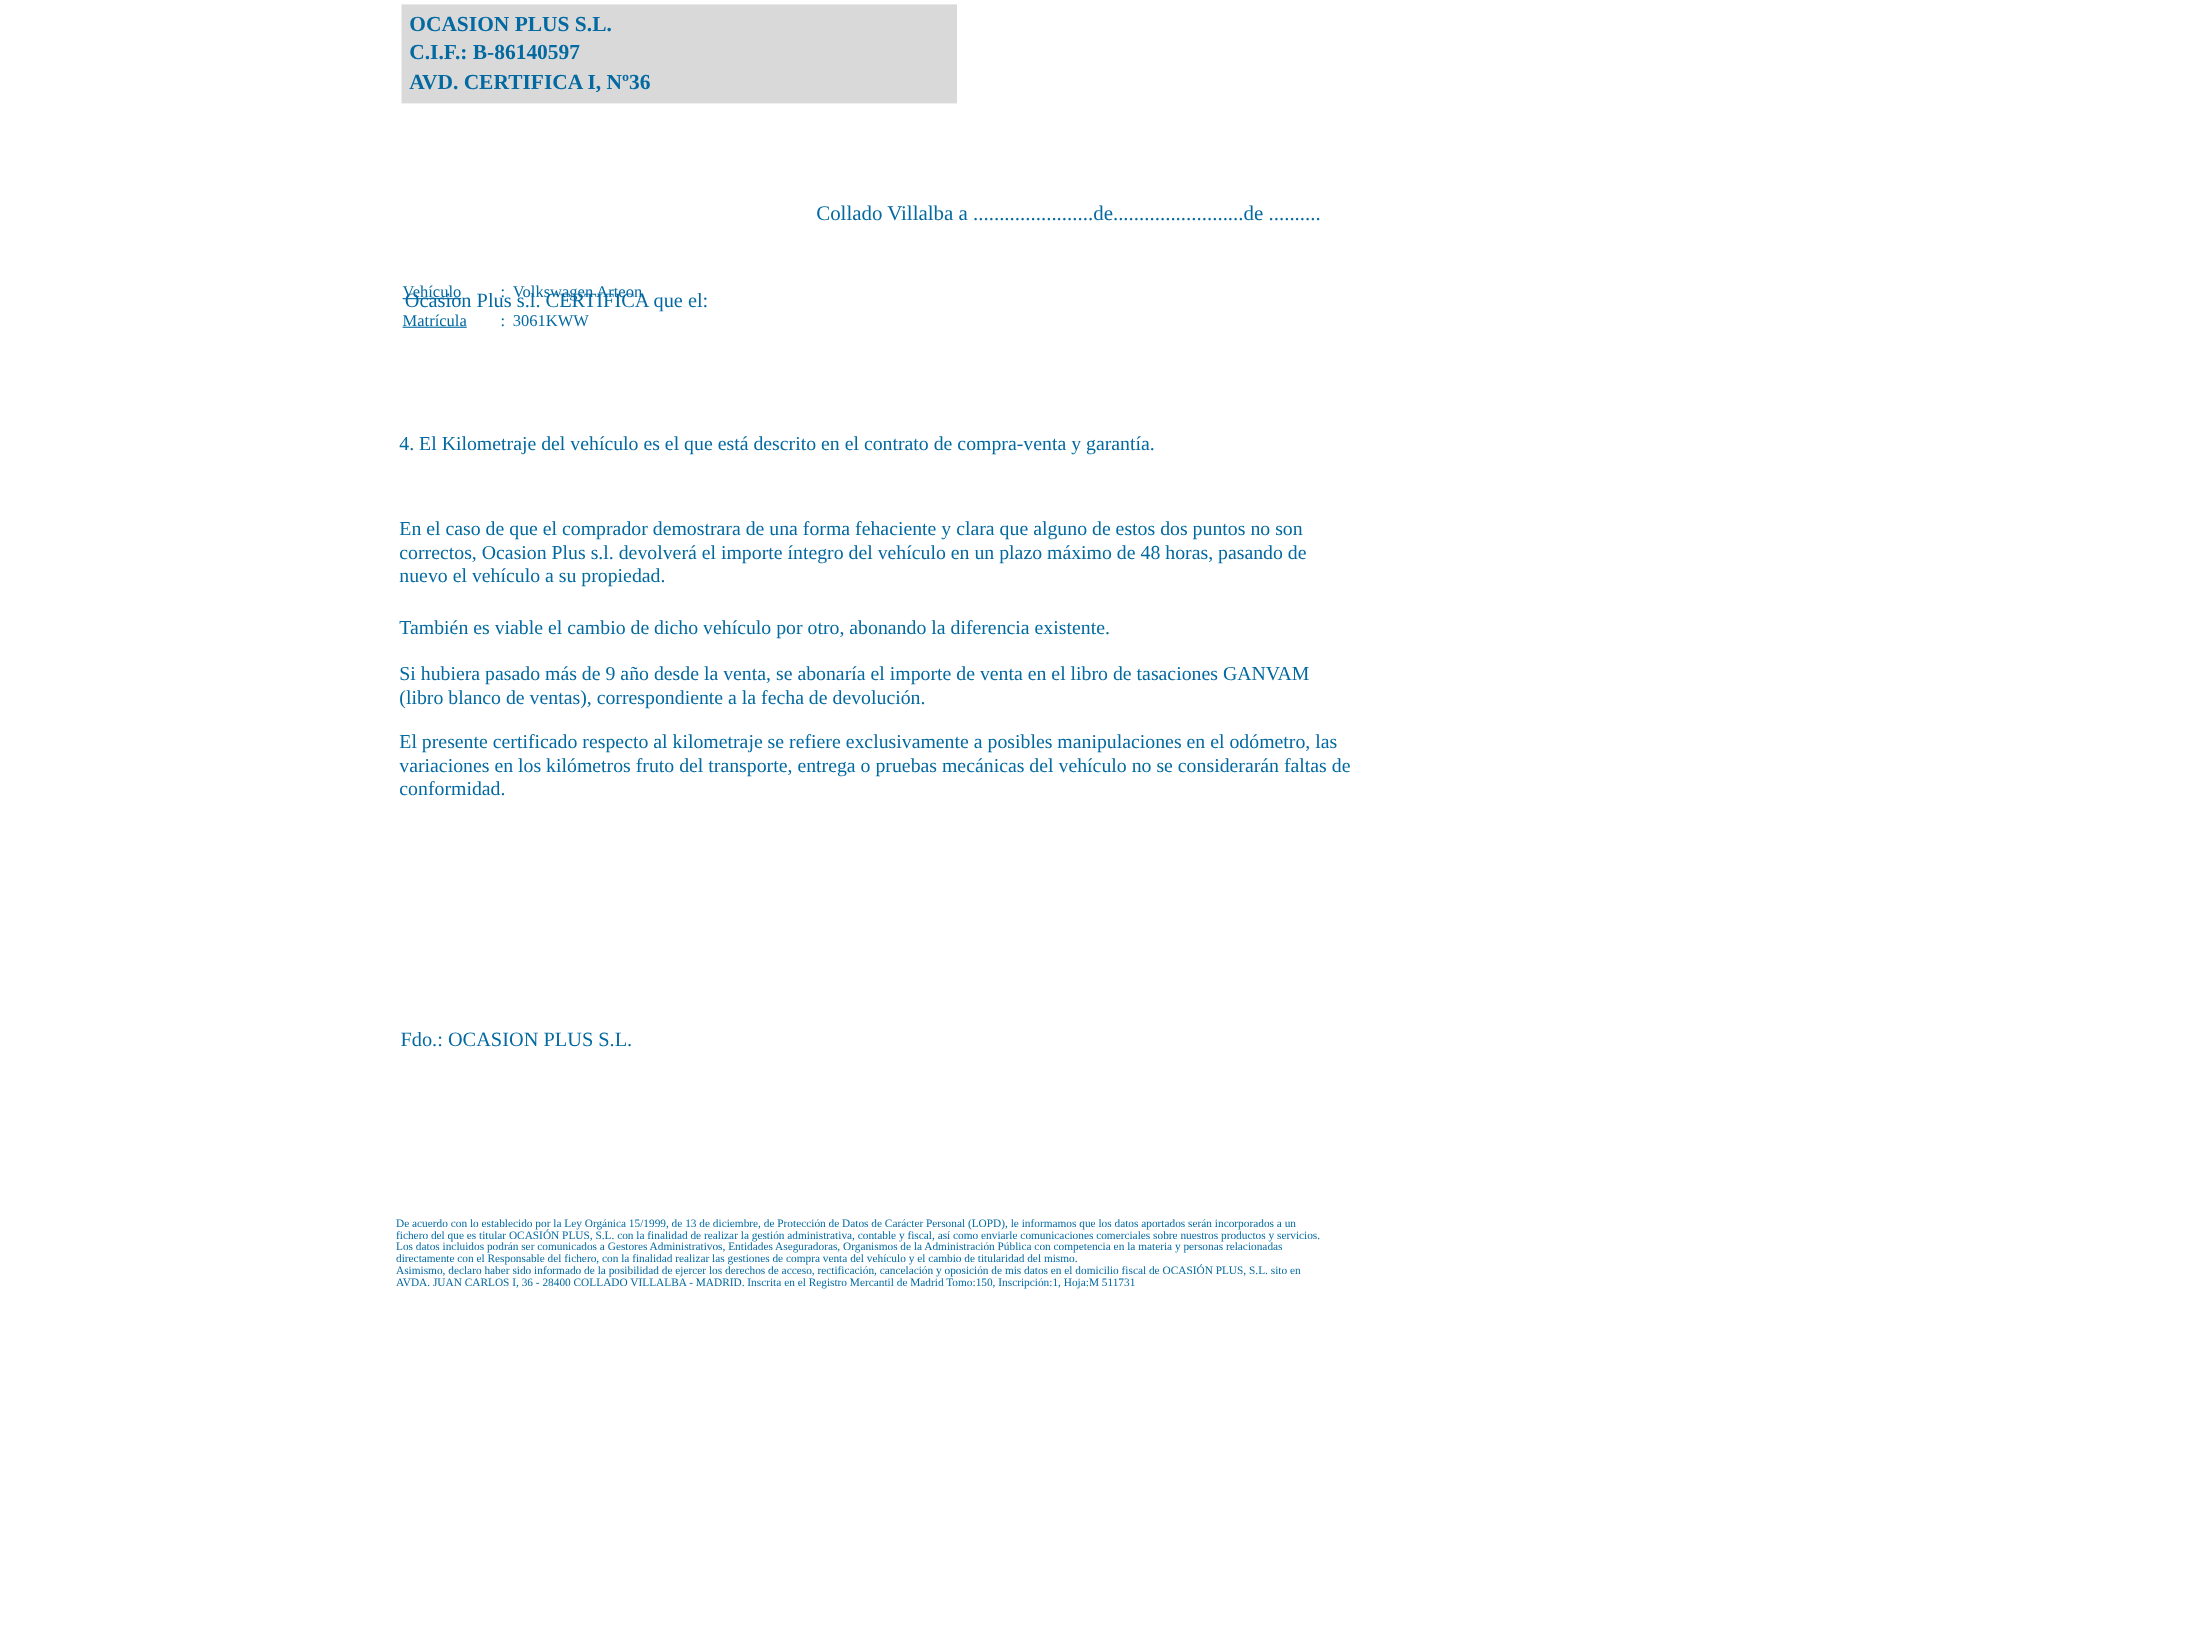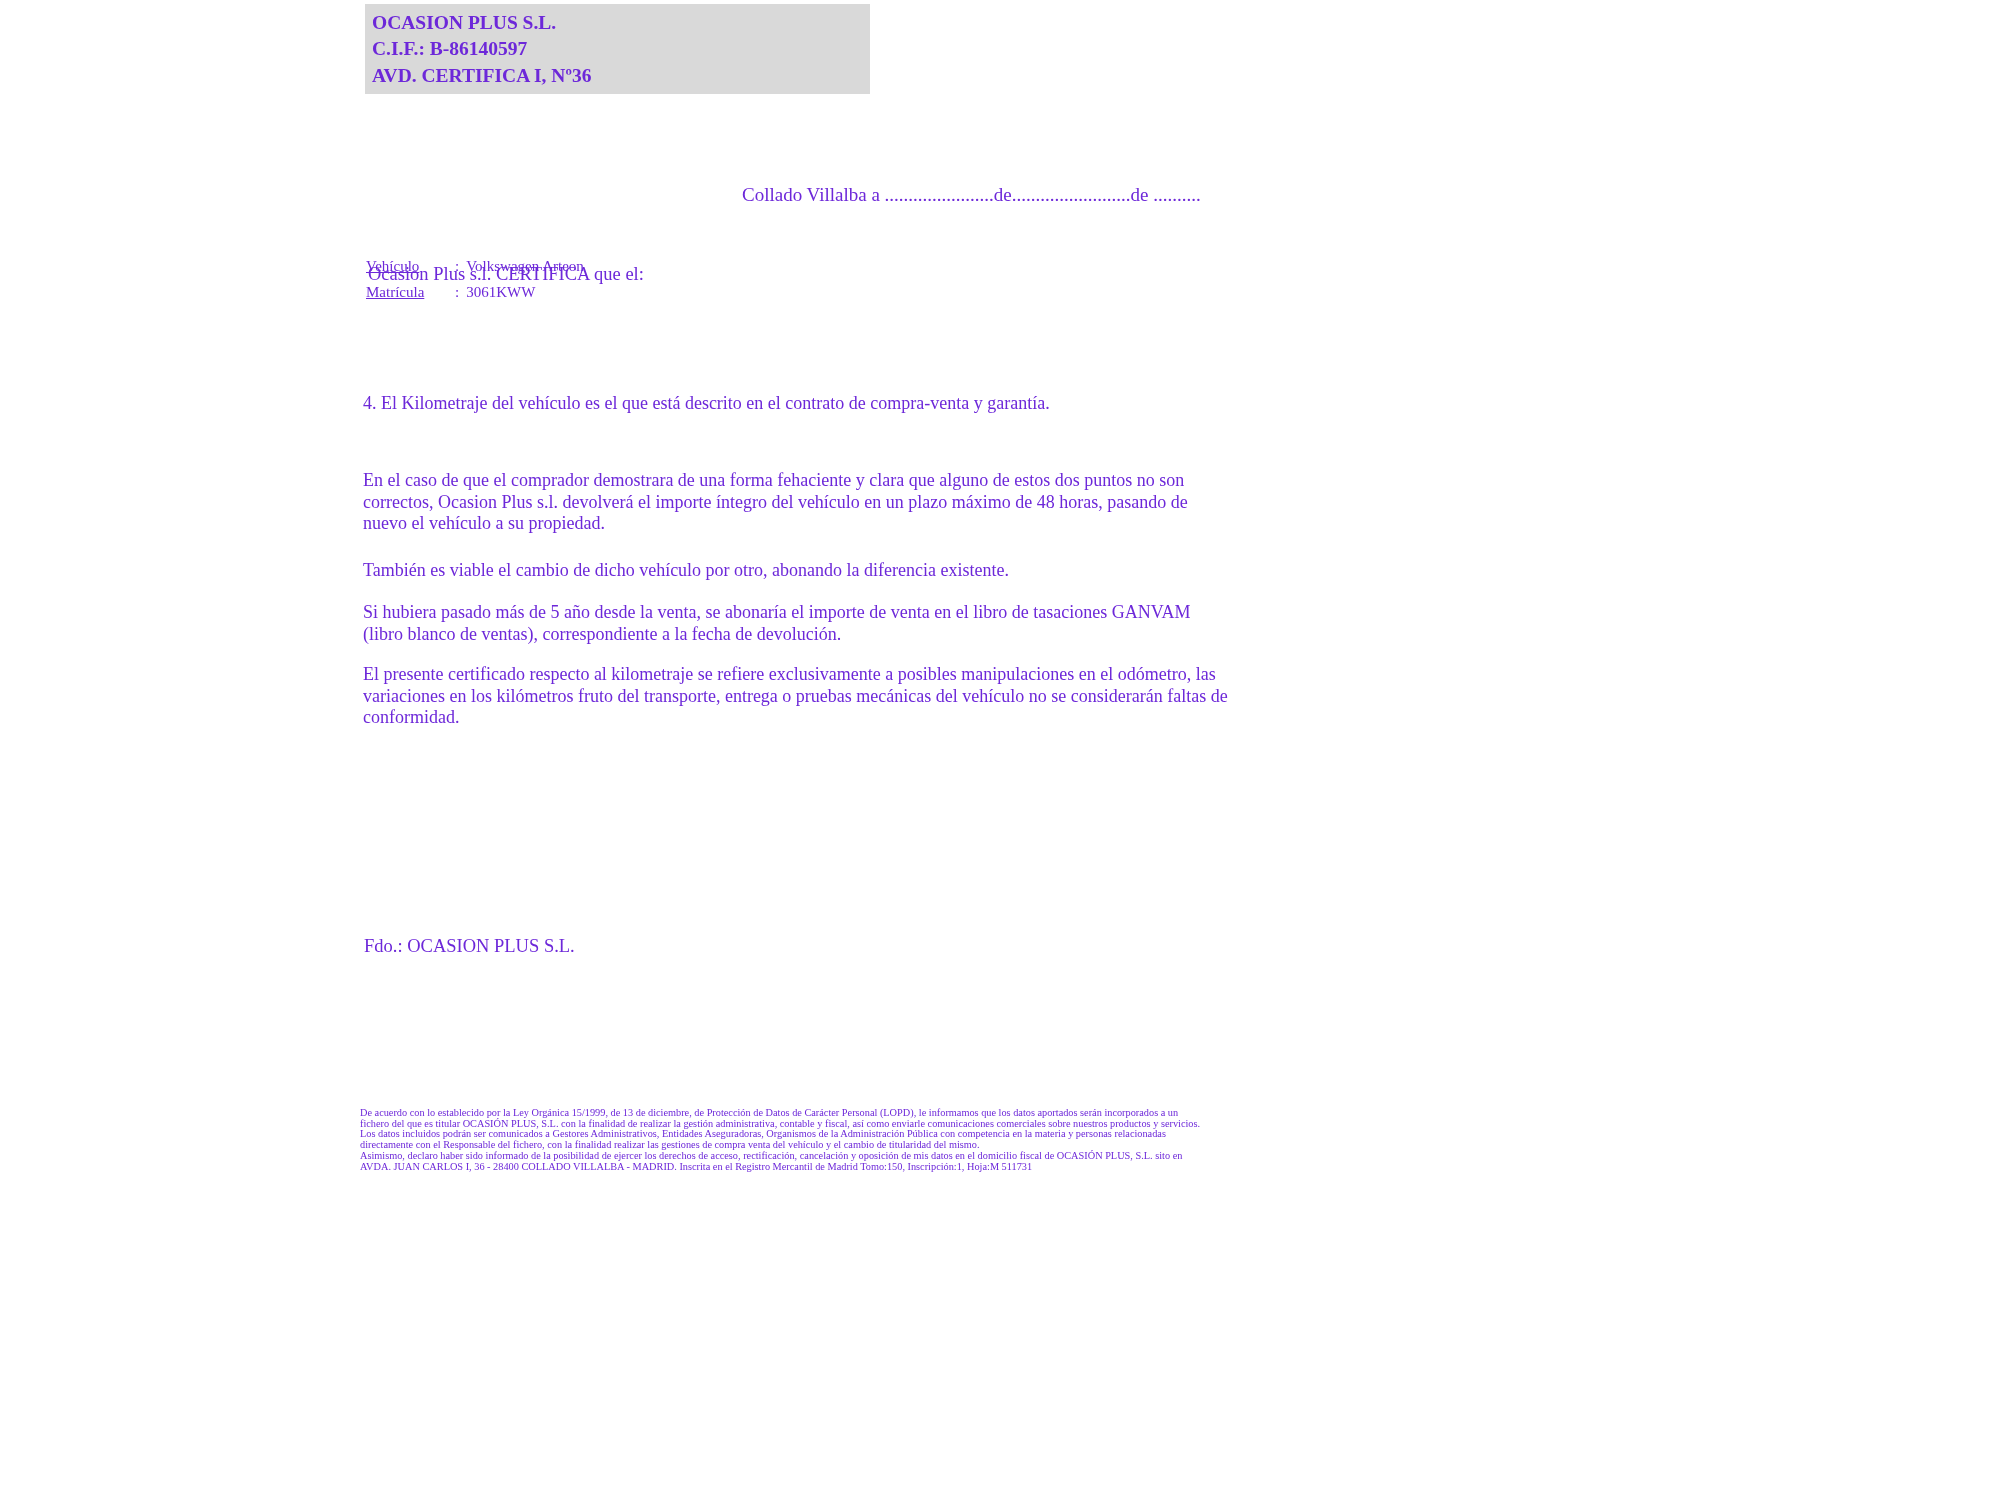--- a/index.html
+++ b/index.html
@@ -6,21 +6,21 @@
     margin: 0;
     padding: 0;
     background: #ffffff;
   }
   .page {
     position: relative;
     width: 1976px;
     height: 1500px;
     background: #ffffff;
     font-family: "Liberation Serif", serif;
-    color: #6d28d9;
+    color: #0369a1;
     overflow: hidden;
   }
   .header-block {
     position: absolute;
     left: 365px;
     top: 4px;
     width: 498px;
     background: #d9d9d9;
     padding: 6px 0 5px 7px;
   }
@@ -119,21 +119,21 @@
   </div>
 
   <div class="kv-row row-plate">
     <span class="kv-label">Matrícula</span><span class="kv-sep">:</span><span class="kv-value">3061KWW</span>
   </div>
 
   <div class="point p2">4. El Kilometraje del vehículo es el que está descrito en el contrato de compra-venta y garantía.</div>
 
   <div class="para para1">En el caso de que el comprador demostrara de una forma fehaciente y clara que alguno de estos dos puntos no son correctos, Ocasion Plus s.l. devolverá el importe íntegro del vehículo en un plazo máximo de 48 horas, pasando de nuevo el vehículo a su propiedad.</div>
   <div class="para para2">También es viable el cambio de dicho vehículo por otro, abonando la diferencia existente.</div>
-  <div class="para para3">Si hubiera pasado más de 5 año desde la venta, se abonaría el importe de venta en el libro de tasaciones GANVAM (libro blanco de ventas), correspondiente a la fecha de devolución.</div>
+  <div class="para para3">Si hubiera pasado más de 9 año desde la venta, se abonaría el importe de venta en el libro de tasaciones GANVAM (libro blanco de ventas), correspondiente a la fecha de devolución.</div>
   <div class="para para4">El presente certificado respecto al kilometraje se refiere exclusivamente a posibles manipulaciones en el odómetro, las variaciones en los kilómetros fruto del transporte, entrega o pruebas mecánicas del vehículo no se considerarán faltas de conformidad.</div>
 
   <div class="signature">Fdo.: OCASION PLUS S.L.</div>
 
   <div class="legal">
     <p>De acuerdo con lo establecido por la Ley Orgánica 15/1999, de 13 de diciembre, de Protección de Datos de Carácter Personal (LOPD), le informamos que los datos aportados serán incorporados a un fichero del que es titular OCASIÓN PLUS, S.L. con la finalidad de realizar la gestión administrativa, contable y fiscal, así como enviarle comunicaciones comerciales sobre nuestros productos y servicios.</p>
     <p>Los datos incluidos podrán ser comunicados a Gestores Administrativos, Entidades Aseguradoras, Organismos de la Administración Pública con competencia en la materia y personas relacionadas directamente con el Responsable del fichero, con la finalidad realizar las gestiones de compra venta del vehículo y el cambio de titularidad del mismo.</p>
     <p>Asimismo, declaro haber sido informado de la posibilidad de ejercer los derechos de acceso, rectificación, cancelación y oposición de mis datos en el domicilio fiscal de OCASIÓN PLUS, S.L. sito en AVDA. JUAN CARLOS I, 36 - 28400 COLLADO VILLALBA - MADRID. Inscrita en el Registro Mercantil de Madrid Tomo:150, Inscripción:1, Hoja:M 511731</p>
   </div>
 

